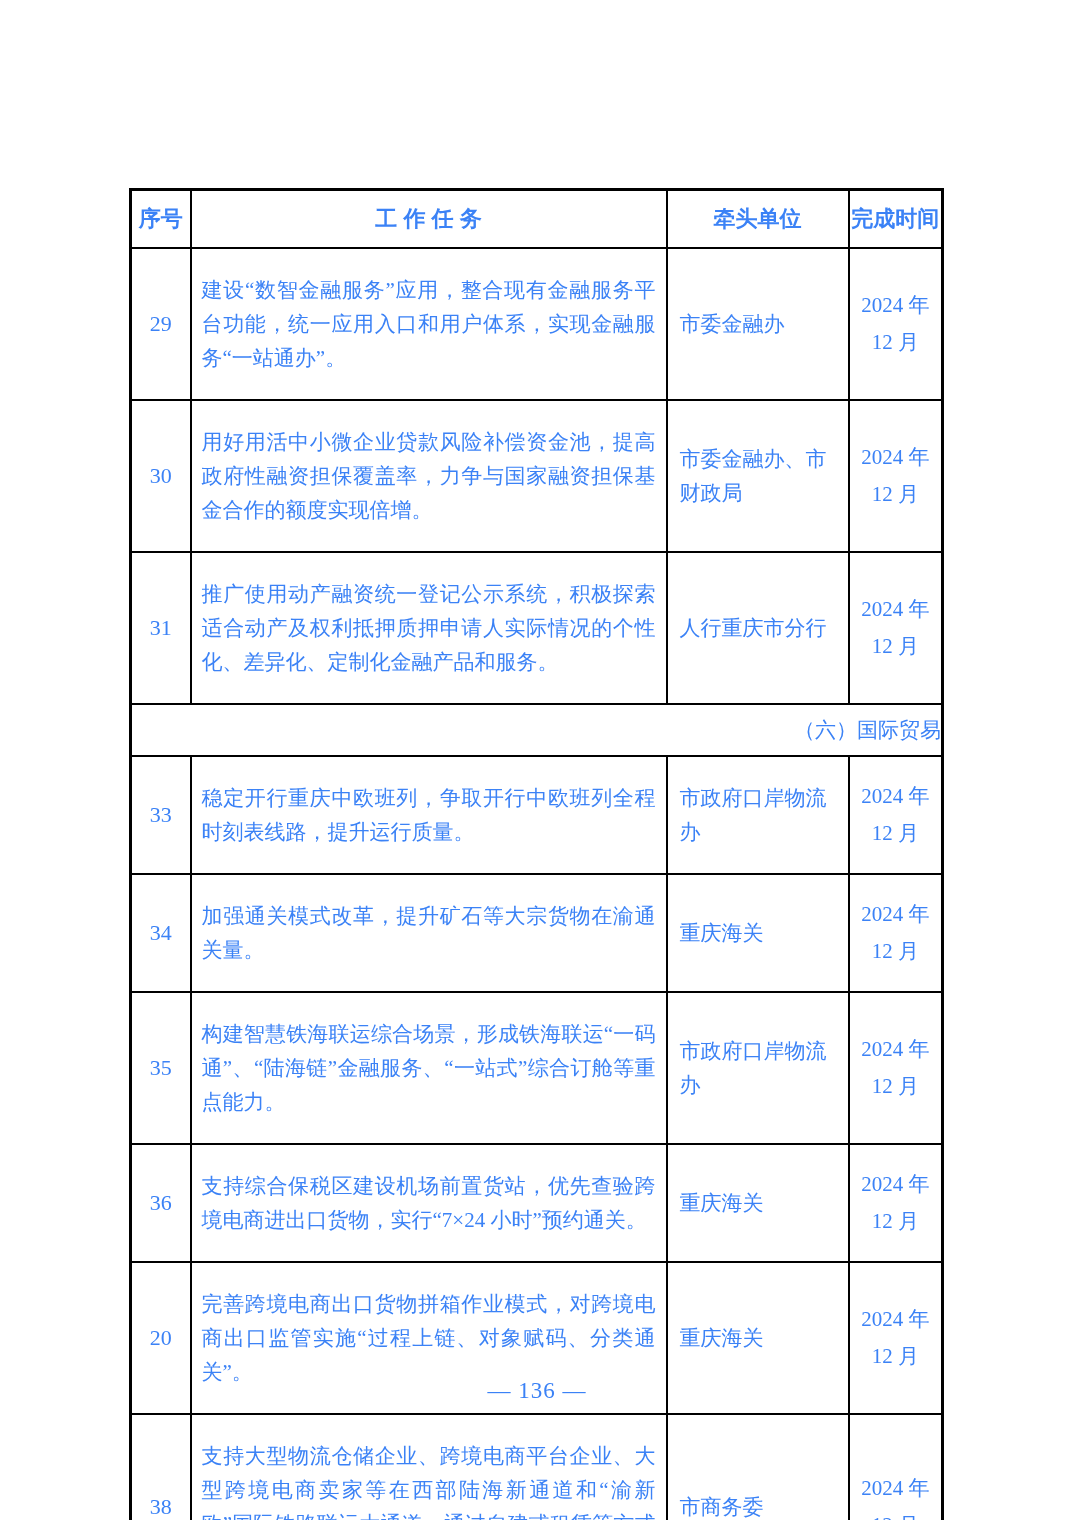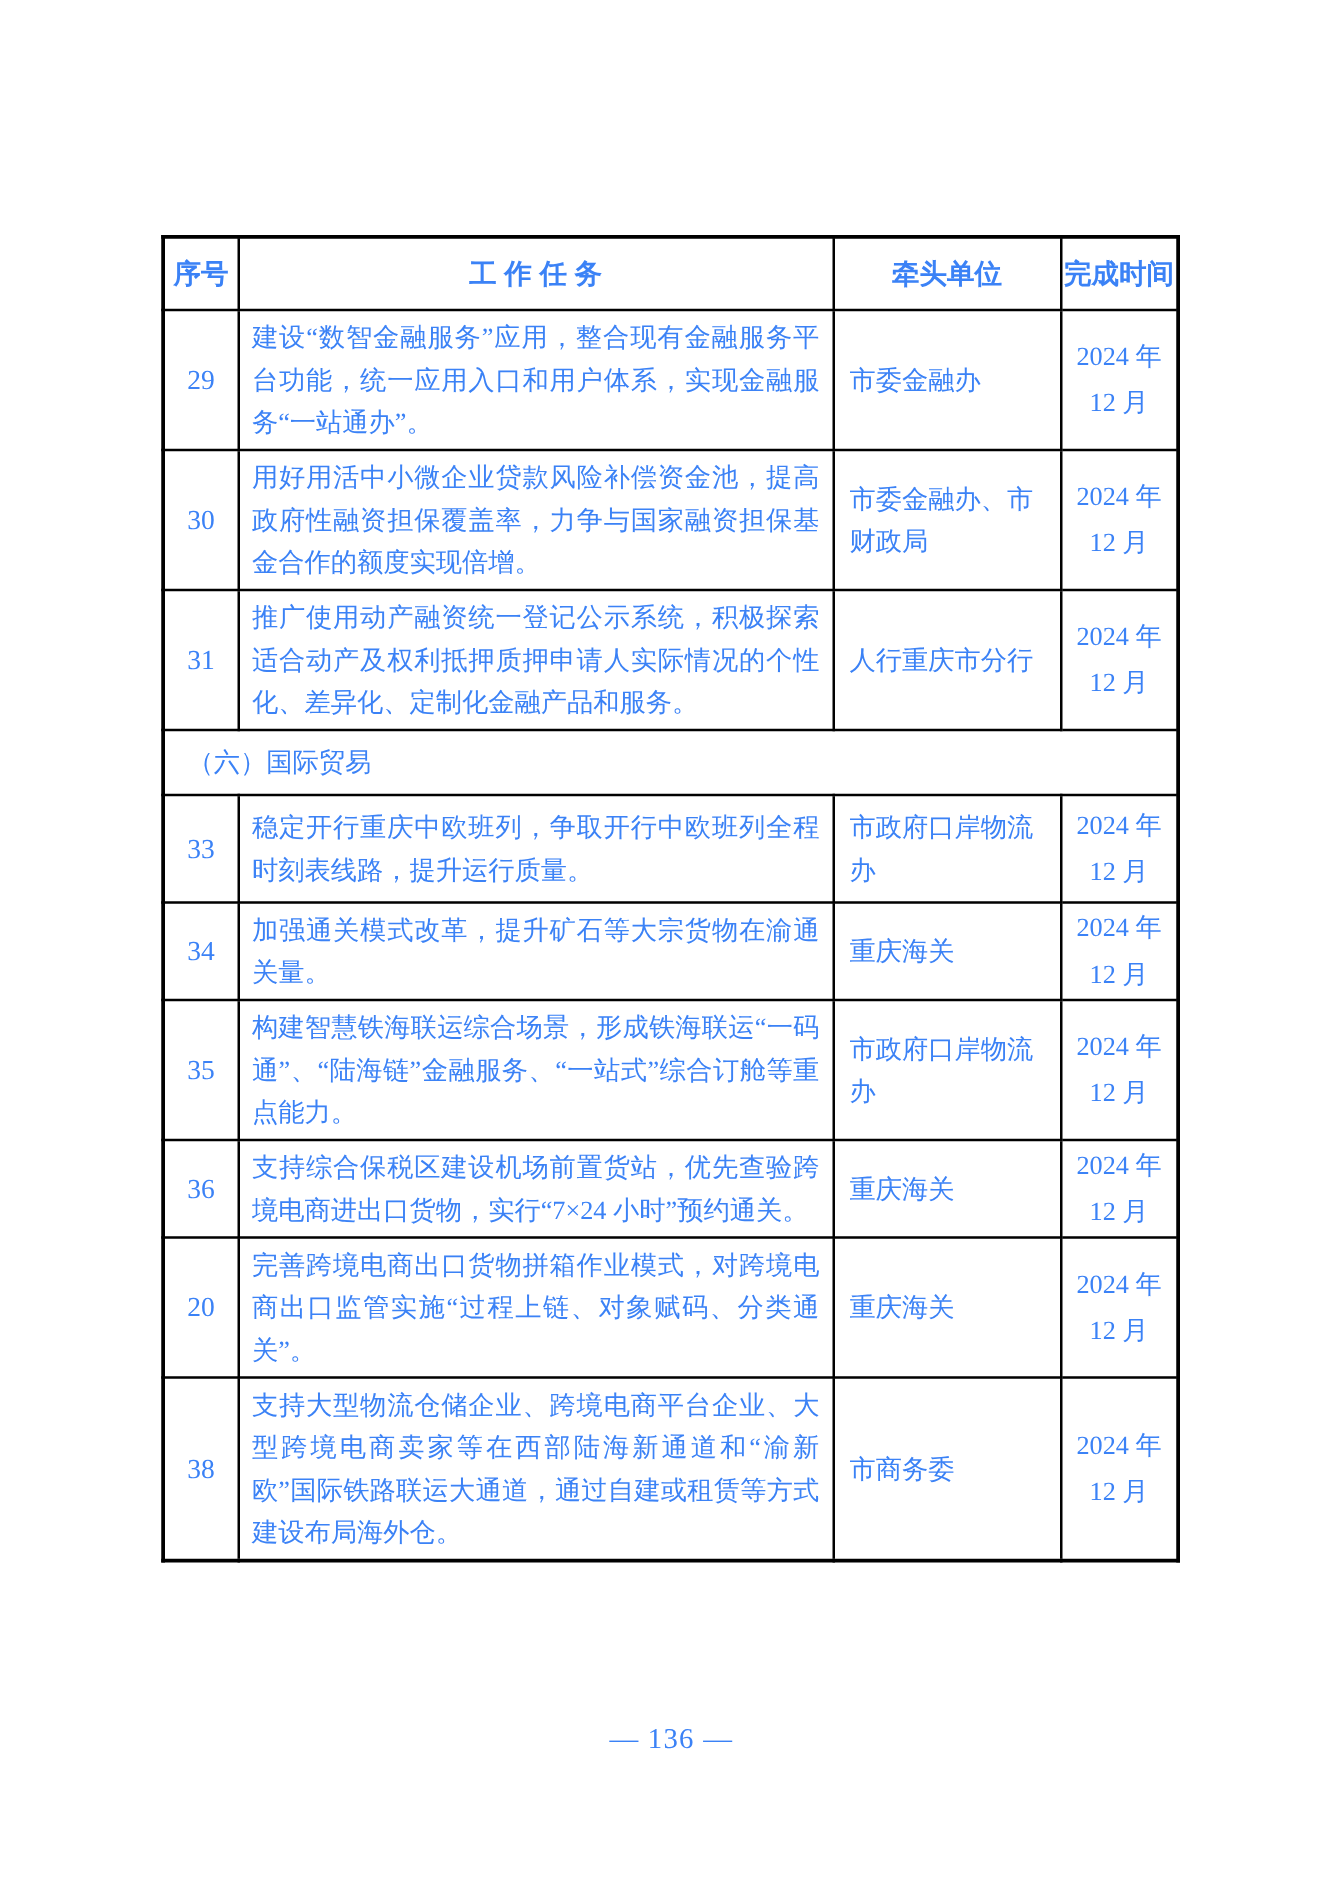--- a/index.html
+++ b/index.html
@@ -40,21 +40,21 @@
   }
   td.c-id {
     text-align: center;
     vertical-align: middle;
     font-size: 22px;
     padding: 16px;
   }
   td.c-task {
     font-size: 21px;
     line-height: 34px;
-    padding: 4px 10px;
+    padding: 24px 10px;
     text-align: justify;
     vertical-align: middle;
   }
   td.c-unit {
     font-size: 21px;
     line-height: 34px;
     padding: 8px 12px;
     vertical-align: middle;
     text-align: left;
     word-break: break-all;
@@ -67,21 +67,21 @@
     padding: 0;
   }
   .time-line {
     display: block;
   }
   tr.section-row td {
     height: 52px;
     font-size: 21px;
     vertical-align: middle;
     padding: 0 0 0 18px;
-    text-align: left;
+    text-align: right;
   }
   .page-number {
     position: absolute;
     left: 0;
     top: 1378px;
     width: 100%;
     text-align: center;
     font-size: 23px;
     letter-spacing: 1px;
   }

